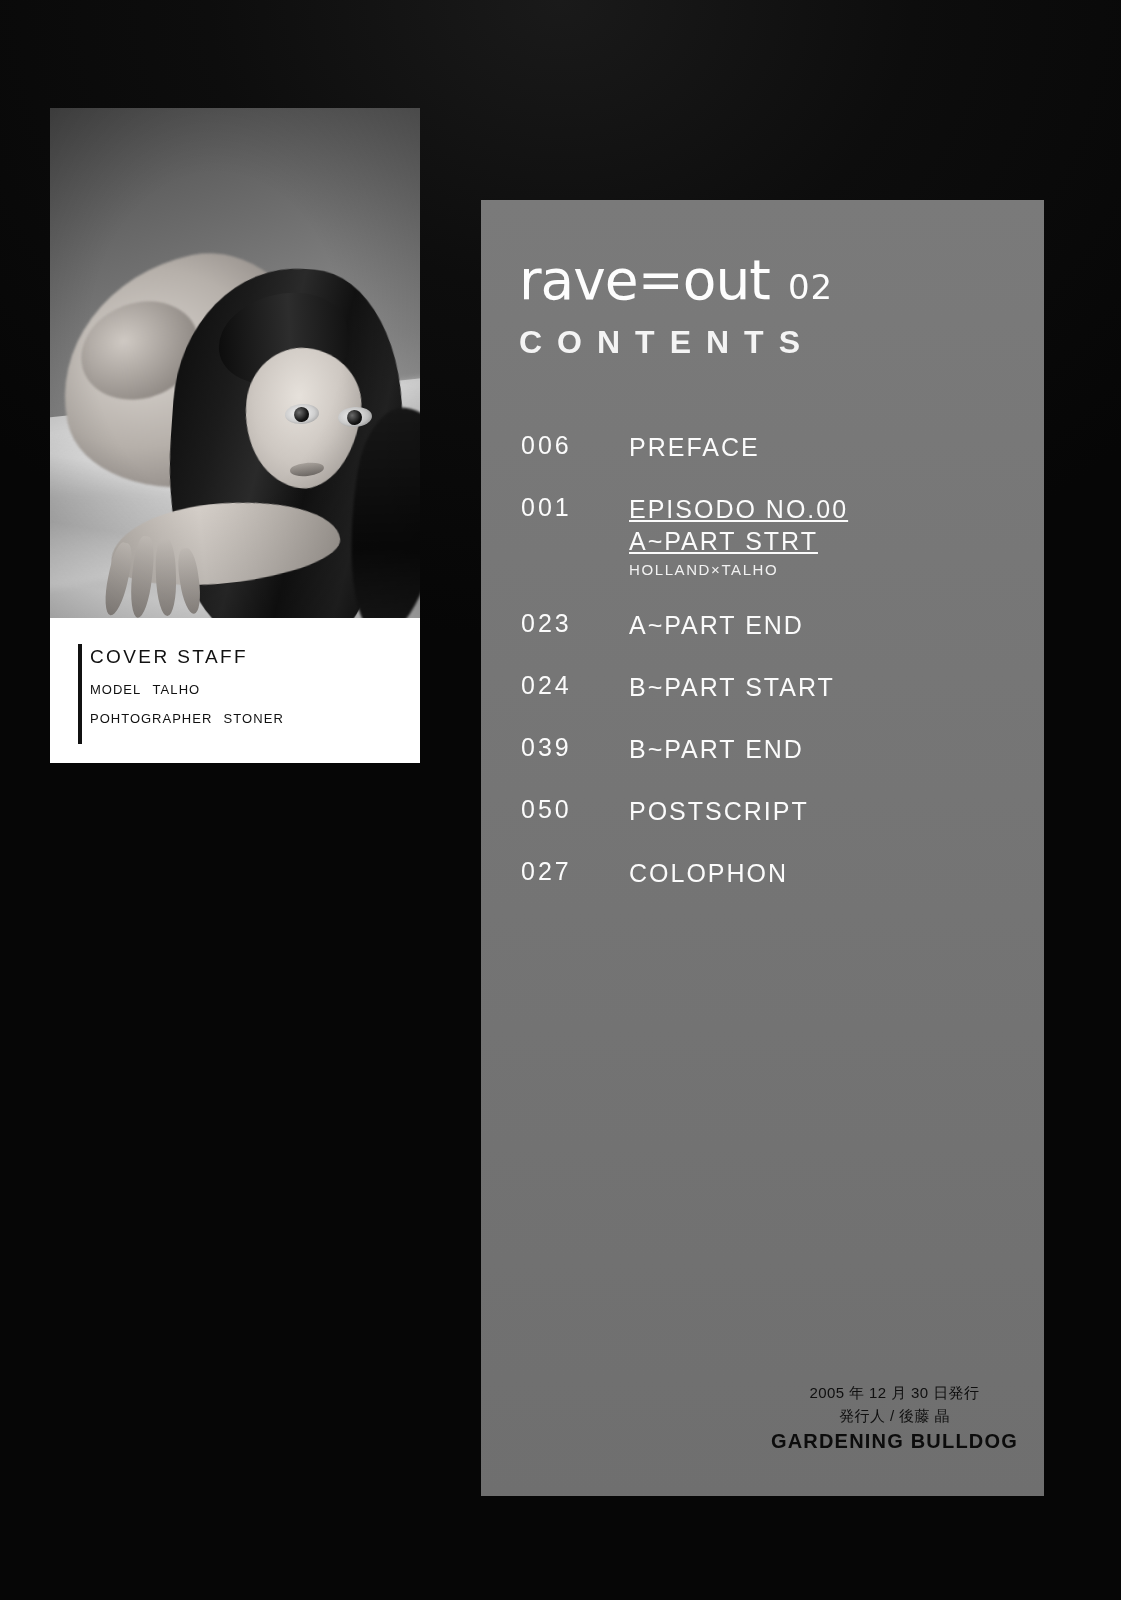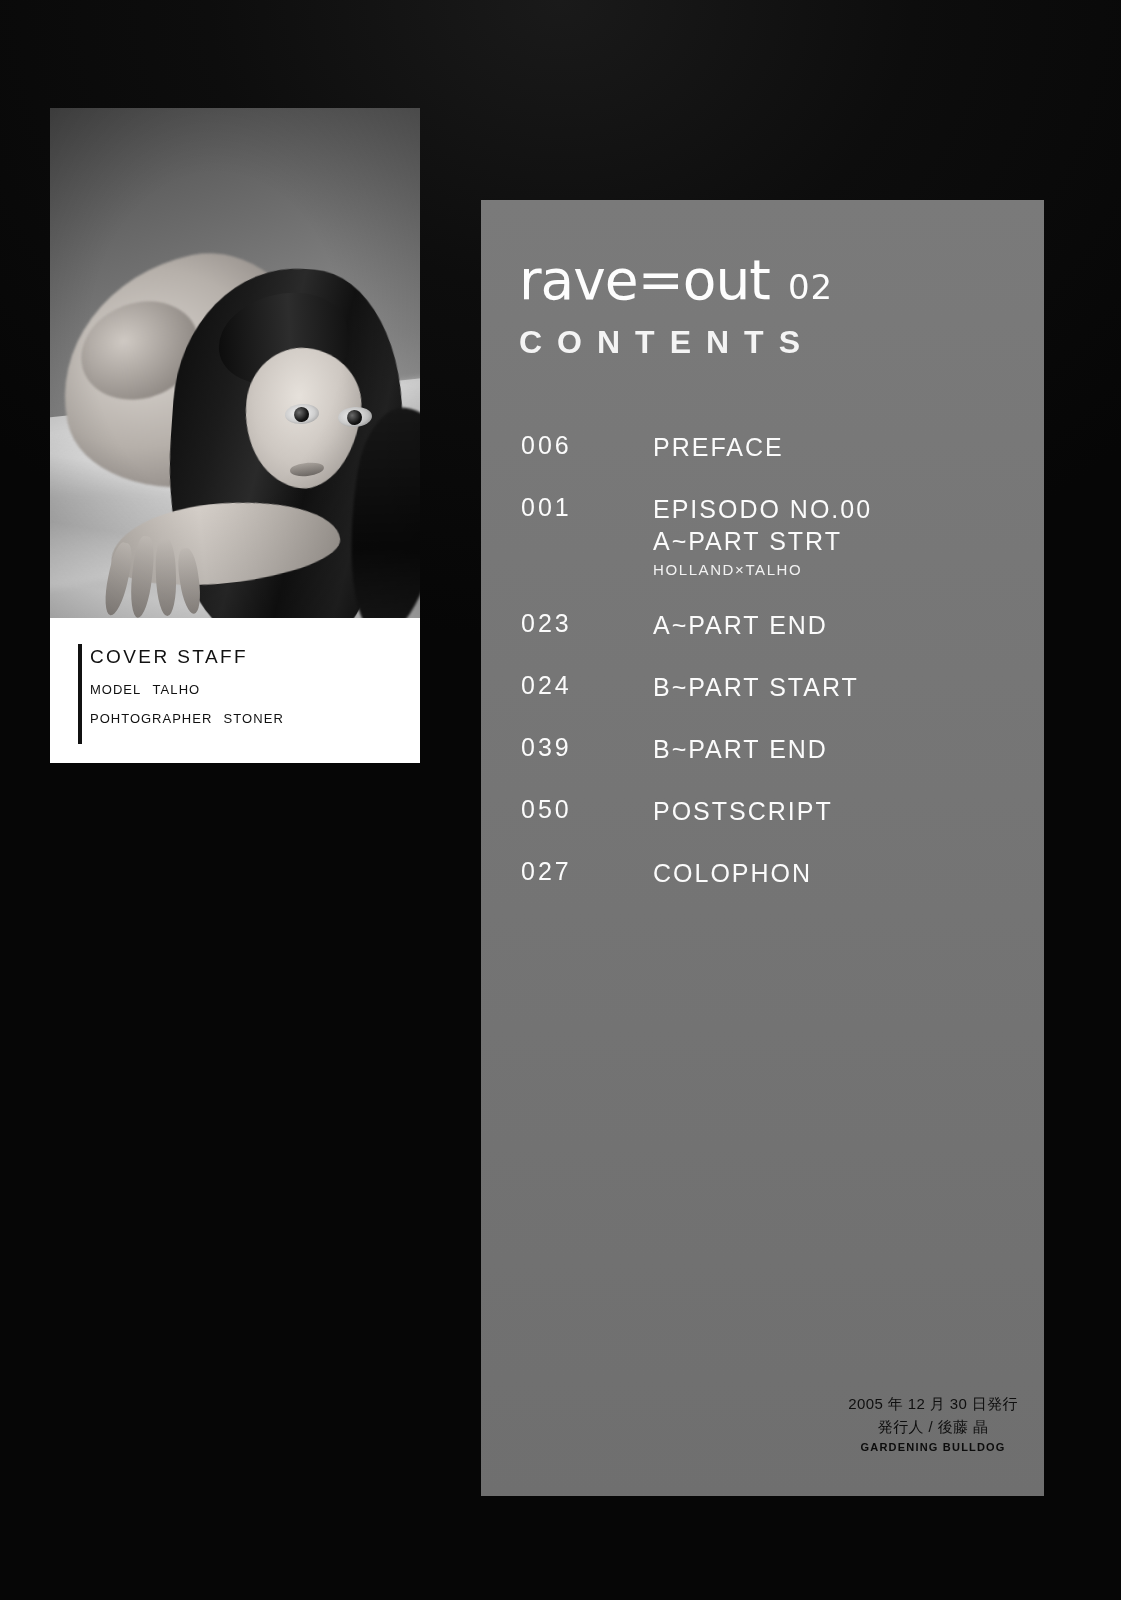--- a/index.html
+++ b/index.html
@@ -183,21 +183,20 @@
     letter-spacing:15px;
     font-family:"Liberation Sans", sans-serif;
     font-weight:700;
   }
 
   
   #toc { margin-top:70px; padding-left:40px; }
   .toc-row {
     display:flex; align-items:flex-start;
     margin-bottom:30px;
-    gap:24px;
   }
   .toc-page {
     width:108px; flex:0 0 108px;
     font-size:25px; color:#fbfbfb;
     letter-spacing:3px;
     font-family:"Liberation Sans", sans-serif;
   }
   .toc-title {
     font-size:25px; color:#fbfbfb; letter-spacing:2px;
     line-height:1.28;
@@ -209,21 +208,21 @@
     color:#f2f2f2; margin-top:3px;
   }
 
   
   #colophon {
     position:absolute; right:26px; bottom:43px;
     text-align:center; color:#111;
   }
   .col-line { font-size:15px; letter-spacing:.4px; margin-bottom:4px; color:#0f0f0f; }
   #col-brand {
-    font-size:11px; font-weight:700; letter-spacing:1.2px; color:#0c0c0c;
+    font-size:20px; font-weight:700; letter-spacing:1.2px; color:#0c0c0c;
   }
 </style>
 </head>
 <body>
 
 <div id="cover-card">
 
   <div id="cover-photo">
     <div class="ph-bg"></div>
     <div class="ph-sheet"></div>
@@ -279,21 +278,21 @@
   <div id="toc">
 
     <div class="toc-row">
       <span class="toc-page">006</span>
       <span class="toc-title">PREFACE</span>
     </div>
 
     <div class="toc-row">
       <span class="toc-page">001</span>
       <span class="toc-title">
-        <span style="white-space:pre-line;">EPISODO NO.00
+        <span style="white-space:pre-line;text-decoration:underline;">EPISODO NO.00
 A~PART STRT</span>
         <span class="toc-sub">HOLLAND×TALHO</span>
       </span>
     </div>
 
     <div class="toc-row">
       <span class="toc-page">023</span>
       <span class="toc-title">A~PART END</span>
     </div>
 

